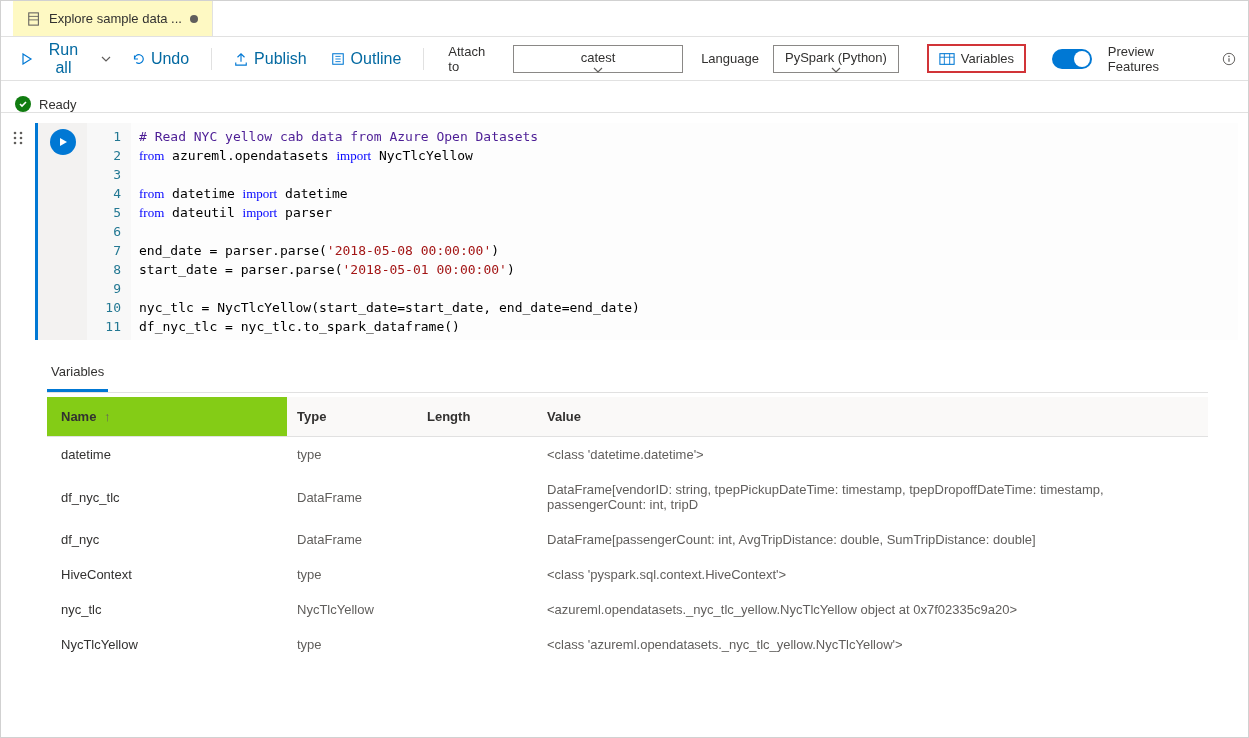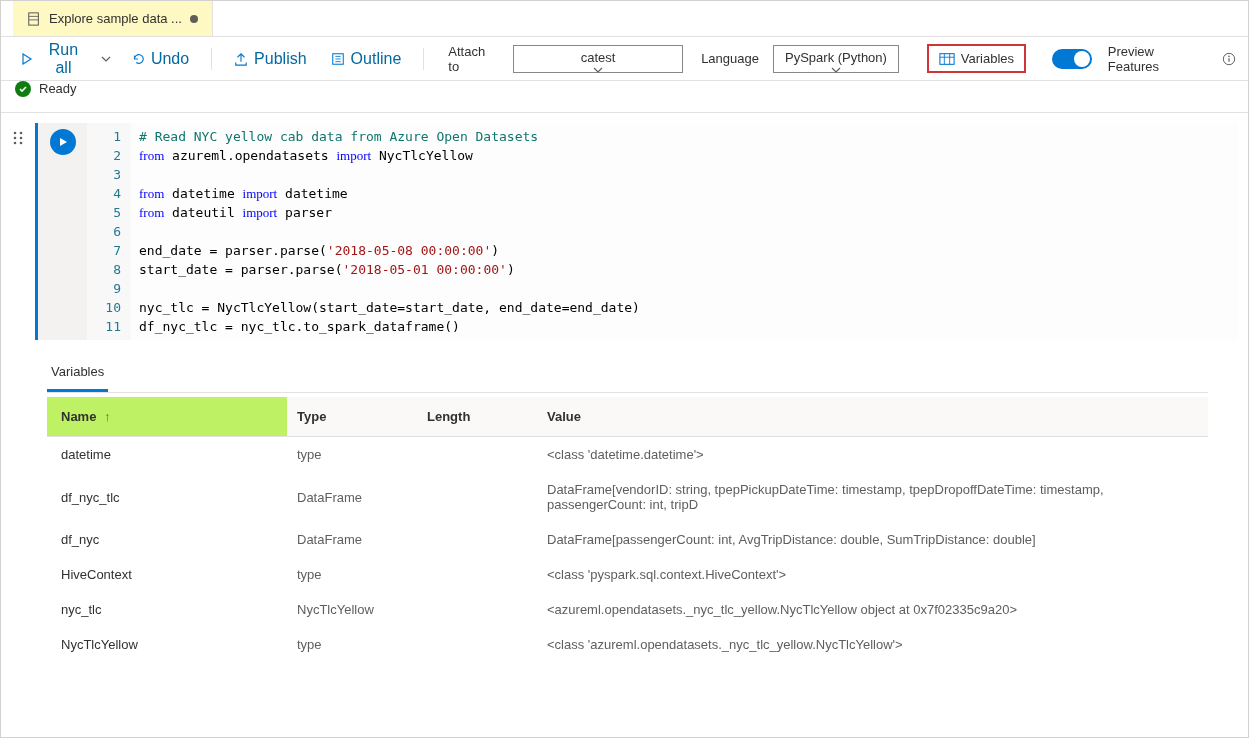--- a/index.html
+++ b/index.html
@@ -20,43 +20,43 @@
 .label { color: #323130; margin: 0 6px 0 10px; }
 .select { display: flex; align-items: center; justify-content: space-between; border: 1px solid #8a8886; padding: 4px 8px; min-width: 170px; height: 28px; cursor: pointer; background: #fff; flex-direction: column; }
 .select.narrow { min-width: 126px; }
 .variables-btn { display: flex; align-items: center; gap: 6px; padding: 5px 10px; border: 2px solid #d13438; cursor: pointer; background: #fff; }
 .toggle { position: relative; width: 40px; height: 20px; background: #0078d4; border-radius: 10px; cursor: pointer; margin-left: 18px; }
 .toggle .knob { position: absolute; right: 2px; top: 2px; width: 16px; height: 16px; background: #fff; border-radius: 50%; }
 .prevlabel { margin-left: 8px; }
 .info-icon { margin-left: 6px; color: #605e5c; }
 
 
-.status { display: flex; align-items: flex-start; height: 32px; padding: 0 14px; gap: 8px; border-bottom: 1px solid #e1e1e1; color: #323130; }
+.status { display: flex; align-items: flex-end; height: 32px; padding: 0 14px; gap: 8px; border-bottom: 1px solid #e1e1e1; color: #323130; }
 .status-ok { width: 16px; height: 16px; border-radius: 50%; background: #107c10; display: inline-flex; align-items: center; justify-content: center; color: #fff; font-size: 11px; }
 
 
 .cell-wrap { display: flex; padding: 10px 0 14px 0; }
 .dragger { width: 34px; display: flex; justify-content: center; padding-top: 8px; color: #605e5c; cursor: grab; }
 .cell { display: flex; flex: 1; margin-right: 10px; }
 .runcol { width: 52px; background: #f3f2f1; border-left: 3px solid #0078d4; display: flex; align-items: flex-start; justify-content: center; padding-top: 6px; }
 .runbtn { width: 26px; height: 26px; border-radius: 50%; background: #0078d4; display: flex; align-items: center; justify-content: center; cursor: pointer; color: #fff; }
 .gutter { width: 44px; background: #f8f8f8; text-align: right; font-family: Consolas, monospace; font-size: 13px; color: #237893; padding: 4px 10px 4px 0; }
 .gutter .ln { height: 19px; line-height: 19px; }
 .code { flex: 1; background: #fdfdfd; font-family: Consolas, monospace; font-size: 13px; padding: 4px 8px; white-space: pre; }
 .code .line { height: 19px; line-height: 19px; }
-.c-cm { color: #0f766e; } .c-kw { color: #0000ff; font-family: Liberation Serif, serif; } .c-str { color: #a31515; } .c-id { color: #000; }
+.c-cm { color: #4c1d95; } .c-kw { color: #0000ff; font-family: Liberation Serif, serif; } .c-str { color: #a31515; } .c-id { color: #000; }
 
 
 .varpanel { padding: 0 40px 0 46px; }
 .vartabs { display: flex; border-bottom: 1px solid #e1e1e1; }
 .vartab { padding: 10px 4px; margin-right: 20px; cursor: pointer; }
 .vartab.active { border-bottom: 3px solid #0078d4; color: #323130; }
 .vartable { width: 100%; border-collapse: collapse; margin-top: 4px; }
 .vartable th { text-align: left; font-weight: 600; padding: 12px 10px; border-bottom: 1px solid #e1e1e1; background: #faf9f8; color: #323130; }
-.vartable th.namecol { background: #bef264; width: 240px; padding-left: 14px; }
+.vartable th.namecol { background: #84cc16; width: 240px; padding-left: 14px; }
 .vartable th .sortarr { margin-left: 4px; color: #605e5c; }
 .vartable td { padding: 10px 10px; color: #605e5c; font-size: 13px; vertical-align: middle; }
 .vartable td.namecell { color: #323130; padding-left: 14px; }
 
 
 svg { display: block; }
 </style>
 </head>
 <body>
 

